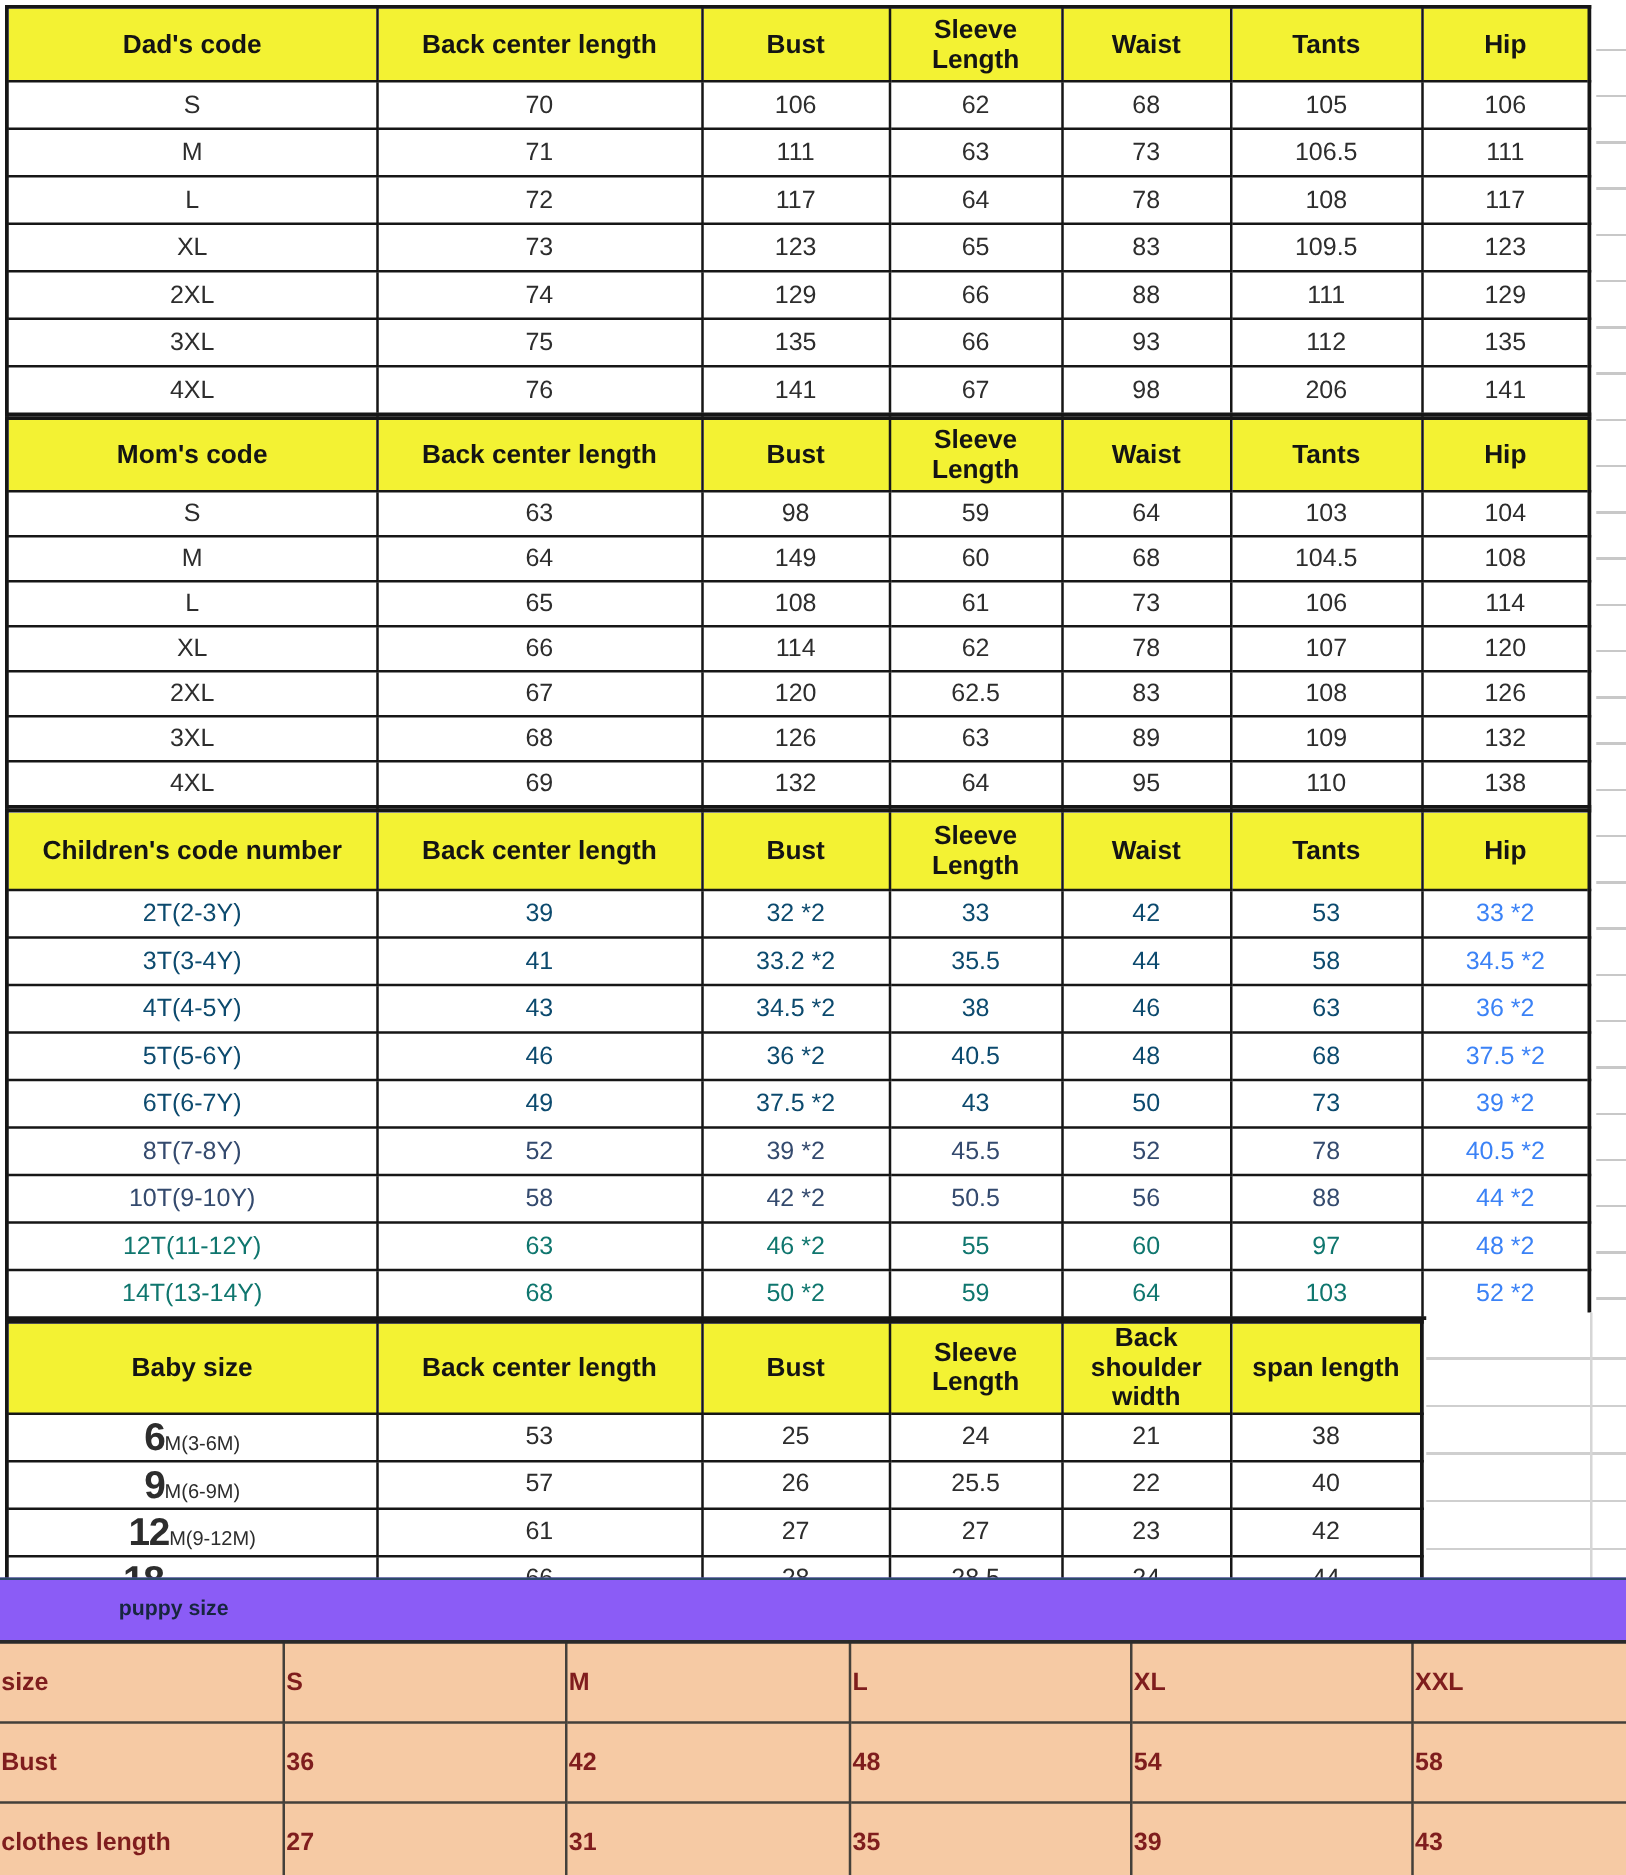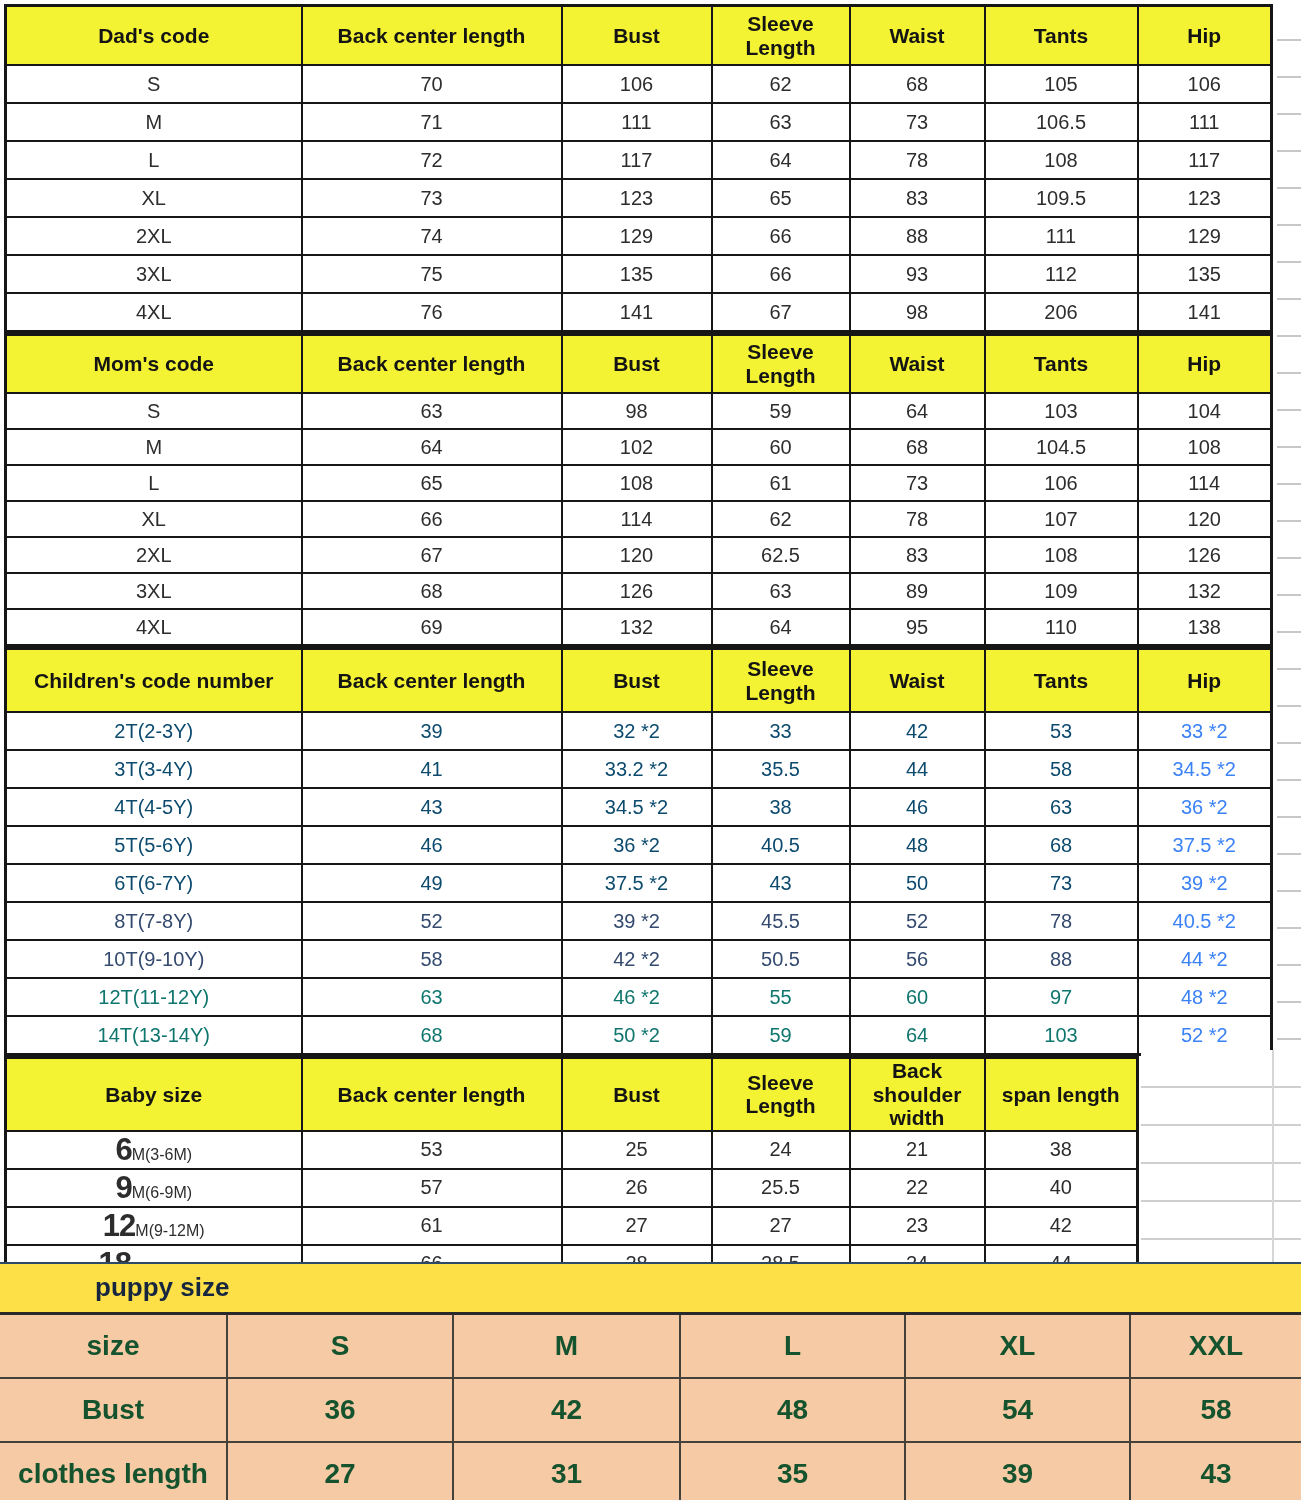--- a/index.html
+++ b/index.html
@@ -36,29 +36,29 @@
   td.baby-label .small{font-size:16px}
 
   
   .right-strip{position:absolute;left:1277px;top:4px;width:24px;height:1046px;
       background:repeating-linear-gradient(to bottom,#ffffff 0,#ffffff 35px,#c8c8c8 35px,#c8c8c8 37px)}
   .baby-void{position:absolute;left:1141px;top:1050px;width:160px;height:212px;
       background:repeating-linear-gradient(to bottom,#ffffff 0,#ffffff 36px,#cfcfcf 36px,#cfcfcf 38px)}
   .baby-void .vline{position:absolute;left:131px;top:0;width:2px;height:100%;background:#d6d6d6}
 
   
-  .banner{position:absolute;left:0;top:1262px;width:1301px;height:50px;background:#fde047;
-      border-top:2px solid #2c4a68;box-sizing:border-box;color:#17263f;font-size:26px;
+  .banner{position:absolute;left:0;top:1262px;width:1301px;height:50px;background:#8b5cf6;
+      border-top:2px solid #2c4a68;box-sizing:border-box;color:#17263f;font-size:17px;
       font-weight:600;line-height:46px;padding-left:95px}
 
   
   table.puppy{position:absolute;left:0;top:1312px;width:1301px;height:188px;border-collapse:collapse;
       table-layout:fixed;background:#f6caa4;border-top:3px solid #2a2a2a}
-  table.puppy td{border:2px solid #44403a;text-align:center;vertical-align:middle;
-      font-size:28px;font-weight:700;color:#14532d;height:60px}
+  table.puppy td{border:2px solid #44403a;vertical-align:middle;
+      font-size:20px;font-weight:700;color:#7f1d1d;height:60px}
   table.puppy td:first-child{border-left:0;font-weight:600}
   table.puppy td:last-child{border-right:0}
   table.puppy tr:first-child td{border-top:0}
   table.puppy tr:last-child td{border-bottom:0}
 </style>
 </head>
 <body>
 
 <div class="page">
 
@@ -179,21 +179,21 @@
             <td>63</td>
             <td>98</td>
             <td>59</td>
             <td>64</td>
             <td>103</td>
             <td>104</td>
           </tr>
           <tr>
             <td>M</td>
             <td>64</td>
-            <td>102</td>
+            <td>149</td>
             <td>60</td>
             <td>68</td>
             <td>104.5</td>
             <td>108</td>
           </tr>
           <tr>
             <td>L</td>
             <td>65</td>
             <td>108</td>
             <td>61</td>

